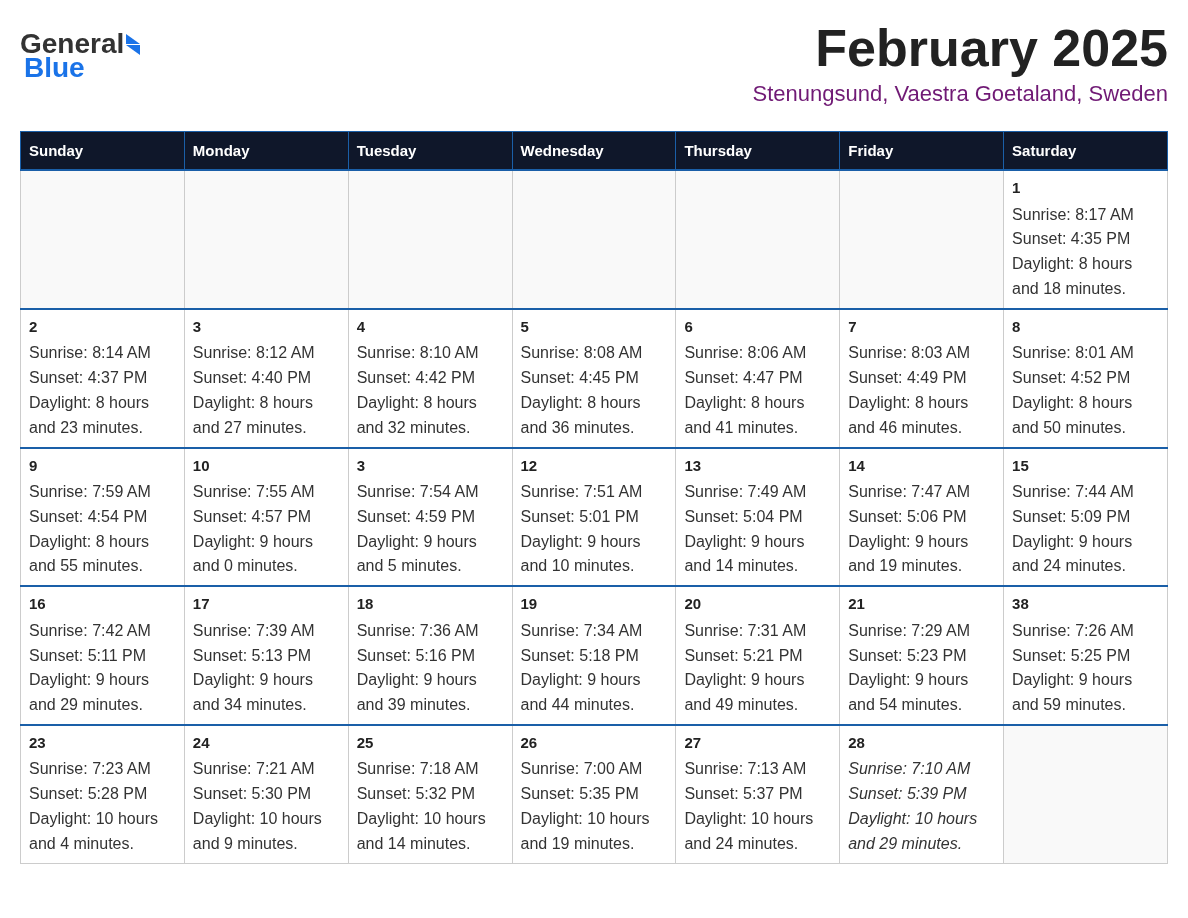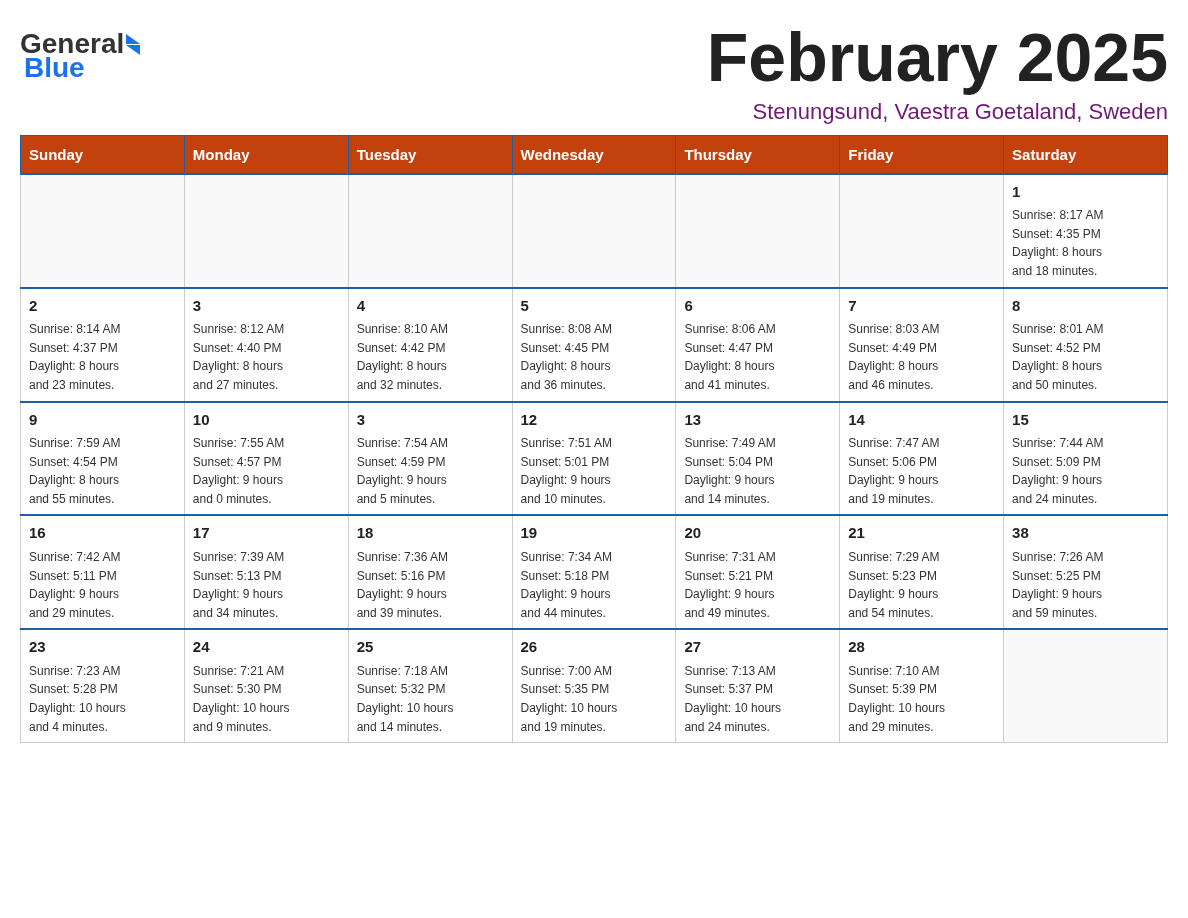--- a/index.html
+++ b/index.html
@@ -7,55 +7,55 @@
       font-family: Arial, sans-serif;
       background: #fff;
       padding: 20px;
       width: 1188px;
       min-height: 918px;
     }
     .header {
       display: flex;
       justify-content: space-between;
       align-items: flex-start;
-      margin-bottom: 10px;
+      margin-bottom: 24px;
     }
     .logo {
       display: flex;
       flex-direction: column;
       align-items: flex-start;
       padding-top: 10px;
     }
     .logo-text {
       font-size: 28px;
       font-weight: bold;
       color: #333;
       line-height: 1;
     }
     .title-section {
       text-align: right;
     }
     .month-title {
-      font-size: 68px;
+      font-size: 52px;
       font-weight: bold;
       color: #222;
       line-height: 1.1;
     }
     .location {
       font-size: 22px;
       color: #701a75;
       margin-top: 4px;
     }
     .calendar {
       width: 100%;
       border-collapse: collapse;
       margin-top: 10px;
     }
     .calendar th {
-      background-color: #c2410c;
+      background-color: #0f172a;
       color: #fff;
       padding: 10px 8px;
       font-size: 15px;
       font-weight: 600;
       text-align: left;
       border: 1px solid #1a5fa8;
     }
     .calendar td {
       vertical-align: top;
       border: 1px solid #ccc;
@@ -70,21 +70,21 @@
       background: #f9f9f9;
     }
     .day-number {
       font-size: 15px;
       font-weight: bold;
       color: #222;
       display: block;
       margin-bottom: 3px;
     }
     .day-info {
-      font-size: 12px;
+      font-size: 16px;
       color: #333;
       line-height: 1.55;
     }
     tr.week-row td {
       border-top: 2px solid #1a5fa8;
     }
   </style>
 </head>
 <body>
 
@@ -317,21 +317,21 @@
         </td>
         <td>
           <span class="day-number">27</span>
           <div class="day-info" style="white-space: pre-line;">Sunrise: 7:13 AM
 Sunset: 5:37 PM
 Daylight: 10 hours
 and 24 minutes.</div>
         </td>
         <td>
           <span class="day-number">28</span>
-          <div class="day-info" style="white-space: pre-line;">Sunrise: 7:10 AM
+          <div class="day-info" style="white-space: pre-line; font-style: italic;">Sunrise: 7:10 AM
 Sunset: 5:39 PM
 Daylight: 10 hours
 and 29 minutes.</div>
         </td>
         <td class="empty"></td>
       </tr>
     </tbody>
 </table>
 
 </body></html>

